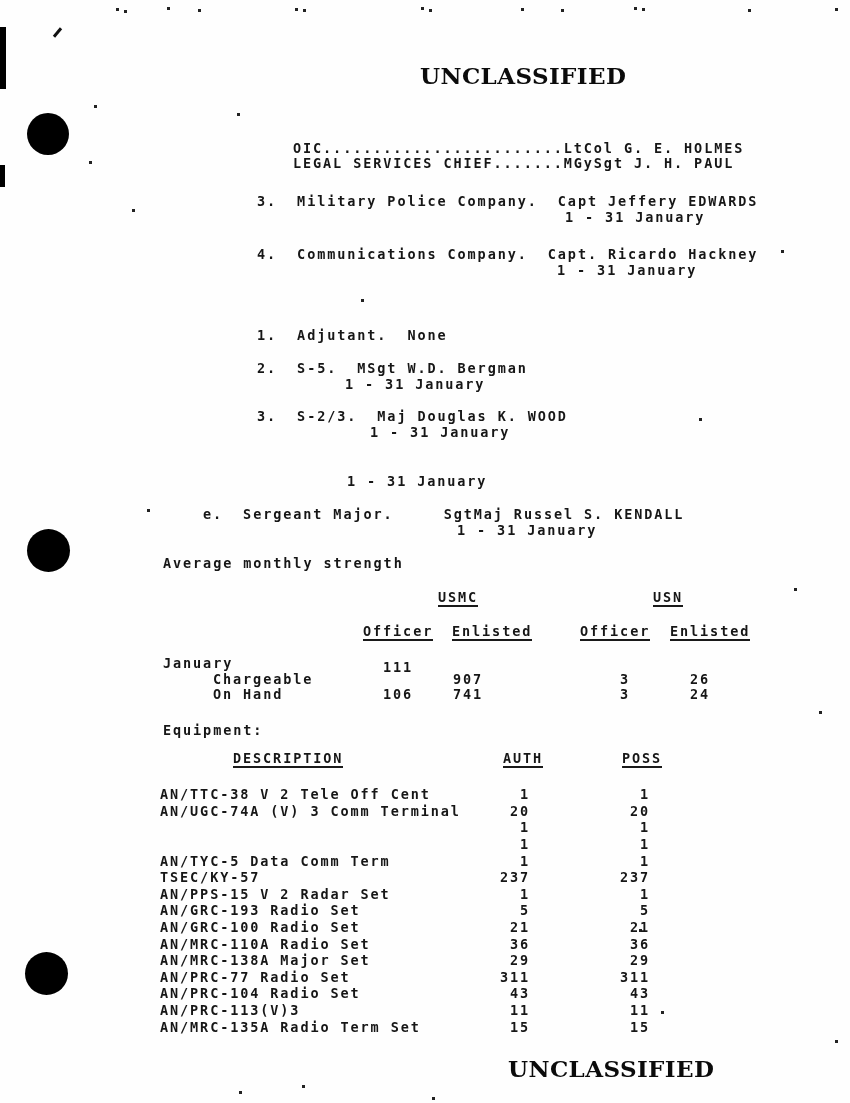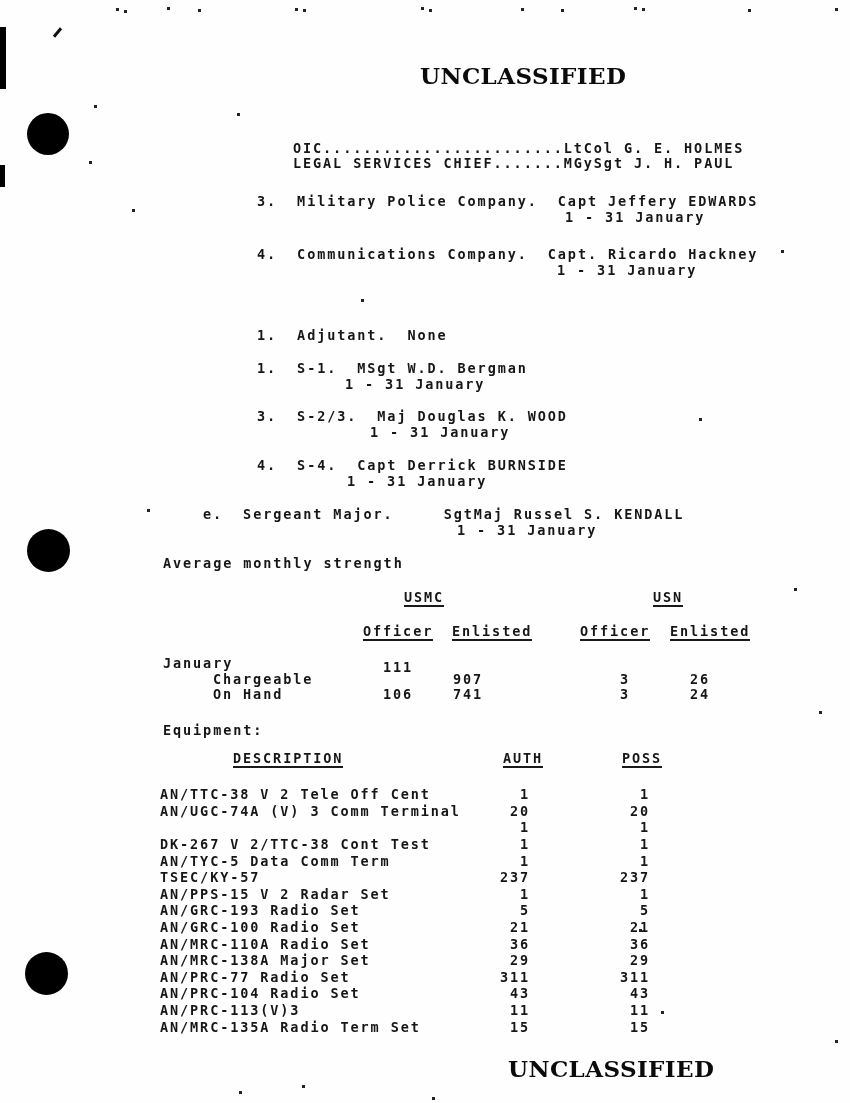--- a/index.html
+++ b/index.html
@@ -55,31 +55,30 @@
   <div class="cls" style="left:420px;top:63px">UNCLASSIFIED</div>
   <div class="cls" style="left:508px;top:1056px">UNCLASSIFIED</div>
 
   <div class="tline" style="left:293px;top:156px">LEGAL SERVICES CHIEF.......MGySgt J. H. PAUL</div>
   <div class="tline" style="left:293px;top:141px">OIC........................LtCol G. E. HOLMES</div>
   <div class="tline" style="left:257px;top:194px">3.  Military Police Company.  Capt Jeffery EDWARDS</div>
   <div class="tline" style="left:565px;top:210px">1 - 31 January</div>
   <div class="tline" style="left:257px;top:247px">4.  Communications Company.  Capt. Ricardo Hackney</div>
   <div class="tline" style="left:557px;top:263px">1 - 31 January</div>
   <div class="tline" style="left:257px;top:328px">1.  Adjutant.  None</div>
-  <div class="tline" style="left:257px;top:361px">1.  S-1.  MSgt W.D. Bergman</div>
+  <div class="tline" style="left:257px;top:361px">2.  S-5.  MSgt W.D. Bergman</div>
   <div class="tline" style="left:345px;top:377px">1 - 31 January</div>
   <div class="tline" style="left:257px;top:409px">3.  S-2/3.  Maj Douglas K. WOOD</div>
   <div class="tline" style="left:370px;top:425px">1 - 31 January</div>
-  <div class="tline" style="left:257px;top:458px">4.  S-4.  Capt Derrick BURNSIDE</div>
   <div class="tline" style="left:347px;top:474px">1 - 31 January</div>
   <div class="tline" style="left:203px;top:507px">e.  Sergeant Major.     SgtMaj Russel S. KENDALL</div>
   <div class="tline" style="left:457px;top:523px">1 - 31 January</div>
 
   <div class="tline" style="left:163px;top:556px">Average monthly strength</div>
-  <div class="tline u" style="left:404px;top:590px">USMC</div>
+  <div class="tline u" style="left:438px;top:590px">USMC</div>
   <div class="tline u" style="left:653px;top:590px">USN</div>
   <div class="tline u" style="left:363px;top:624px">Officer</div>
   <div class="tline u" style="left:452px;top:624px">Enlisted</div>
   <div class="tline u" style="left:580px;top:624px">Officer</div>
   <div class="tline u" style="left:670px;top:624px">Enlisted</div>
   <div class="tline" style="left:163px;top:656px">January</div>
 
   <div class="tline" style="left:213px;top:672px">Chargeable</div>
   <div class="tline num" style="left:353px;top:660px;width:60px">111</div>
   <div class="tline num" style="left:423px;top:672px;width:60px">907</div>
@@ -101,21 +100,20 @@
   <div class="tline num" style="left:440px;top:787px;width:90px">1</div>
   <div class="tline num" style="left:560px;top:787px;width:90px">1</div>
 
   <div class="tline" style="left:160px;top:804px">AN/UGC-74A (V) 3 Comm Terminal</div>
   <div class="tline num" style="left:440px;top:804px;width:90px">20</div>
   <div class="tline num" style="left:560px;top:804px;width:90px">20</div>
 
   <div class="tline num" style="left:440px;top:820px;width:90px">1</div>
   <div class="tline num" style="left:560px;top:820px;width:90px">1</div>
 
-  <div class="tline" style="left:160px;top:837px">DK-267 V 2/TTC-38 Cont Test</div>
   <div class="tline num" style="left:440px;top:837px;width:90px">1</div>
   <div class="tline num" style="left:560px;top:837px;width:90px">1</div>
 
   <div class="tline" style="left:160px;top:854px">AN/TYC-5 Data Comm Term</div>
   <div class="tline num" style="left:440px;top:854px;width:90px">1</div>
   <div class="tline num" style="left:560px;top:854px;width:90px">1</div>
 
   <div class="tline" style="left:160px;top:870px">TSEC/KY-57</div>
   <div class="tline num" style="left:440px;top:870px;width:90px">237</div>
   <div class="tline num" style="left:560px;top:870px;width:90px">237</div>

